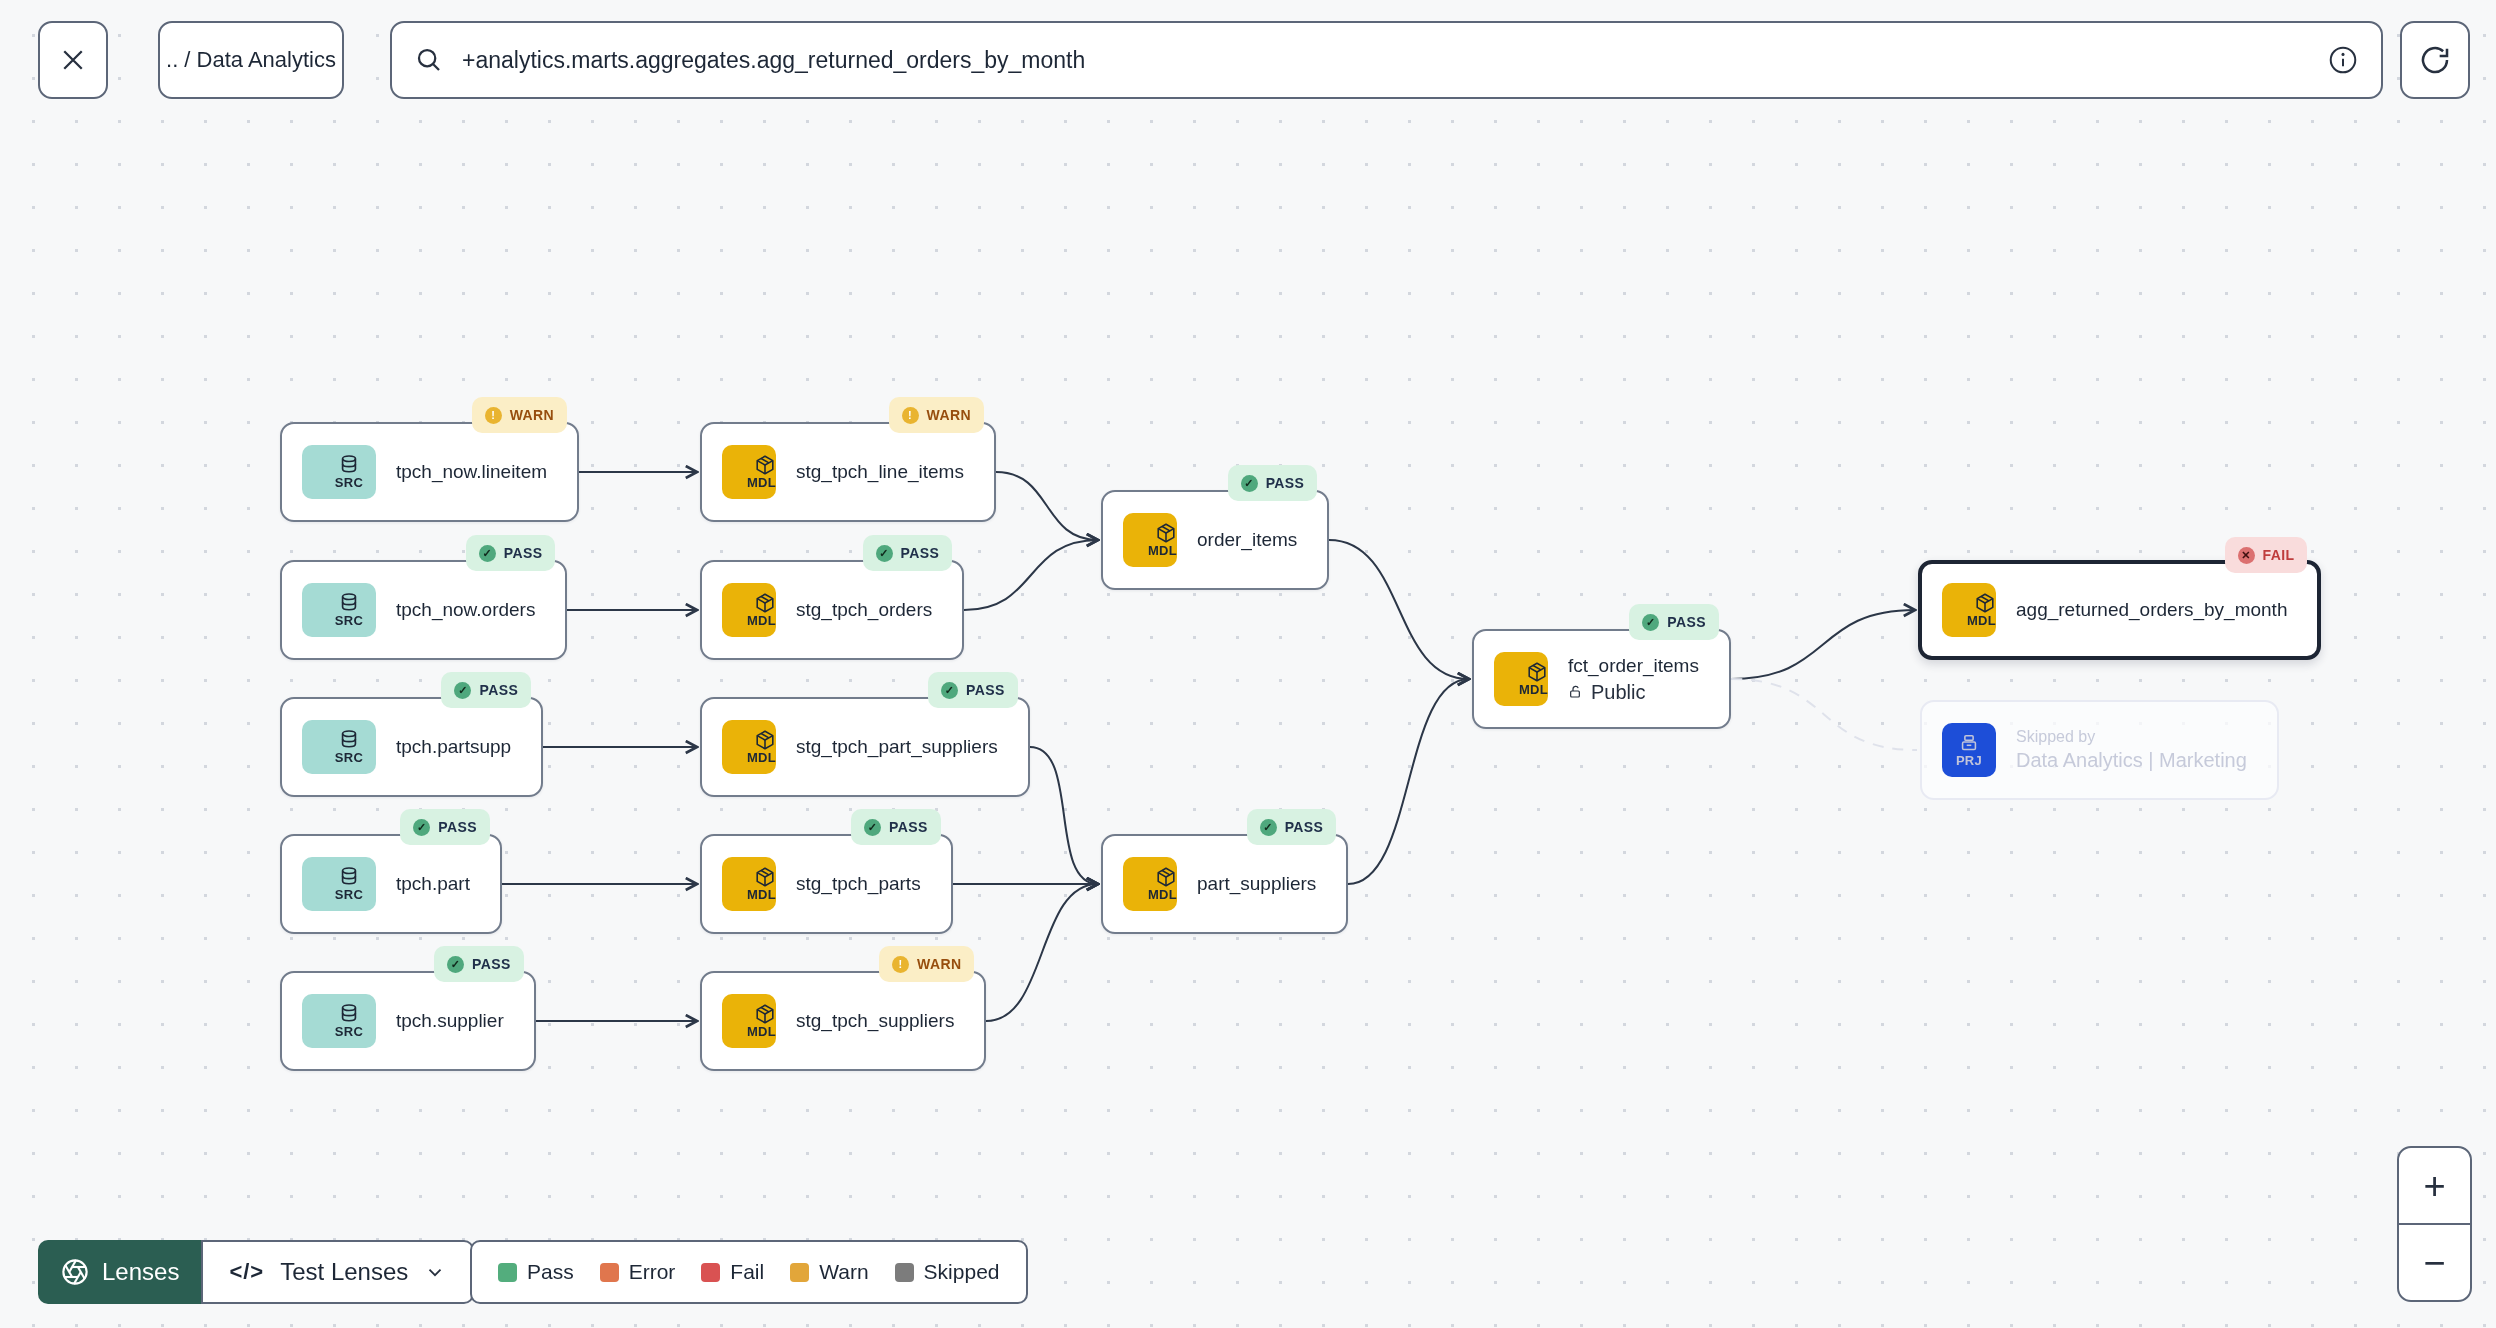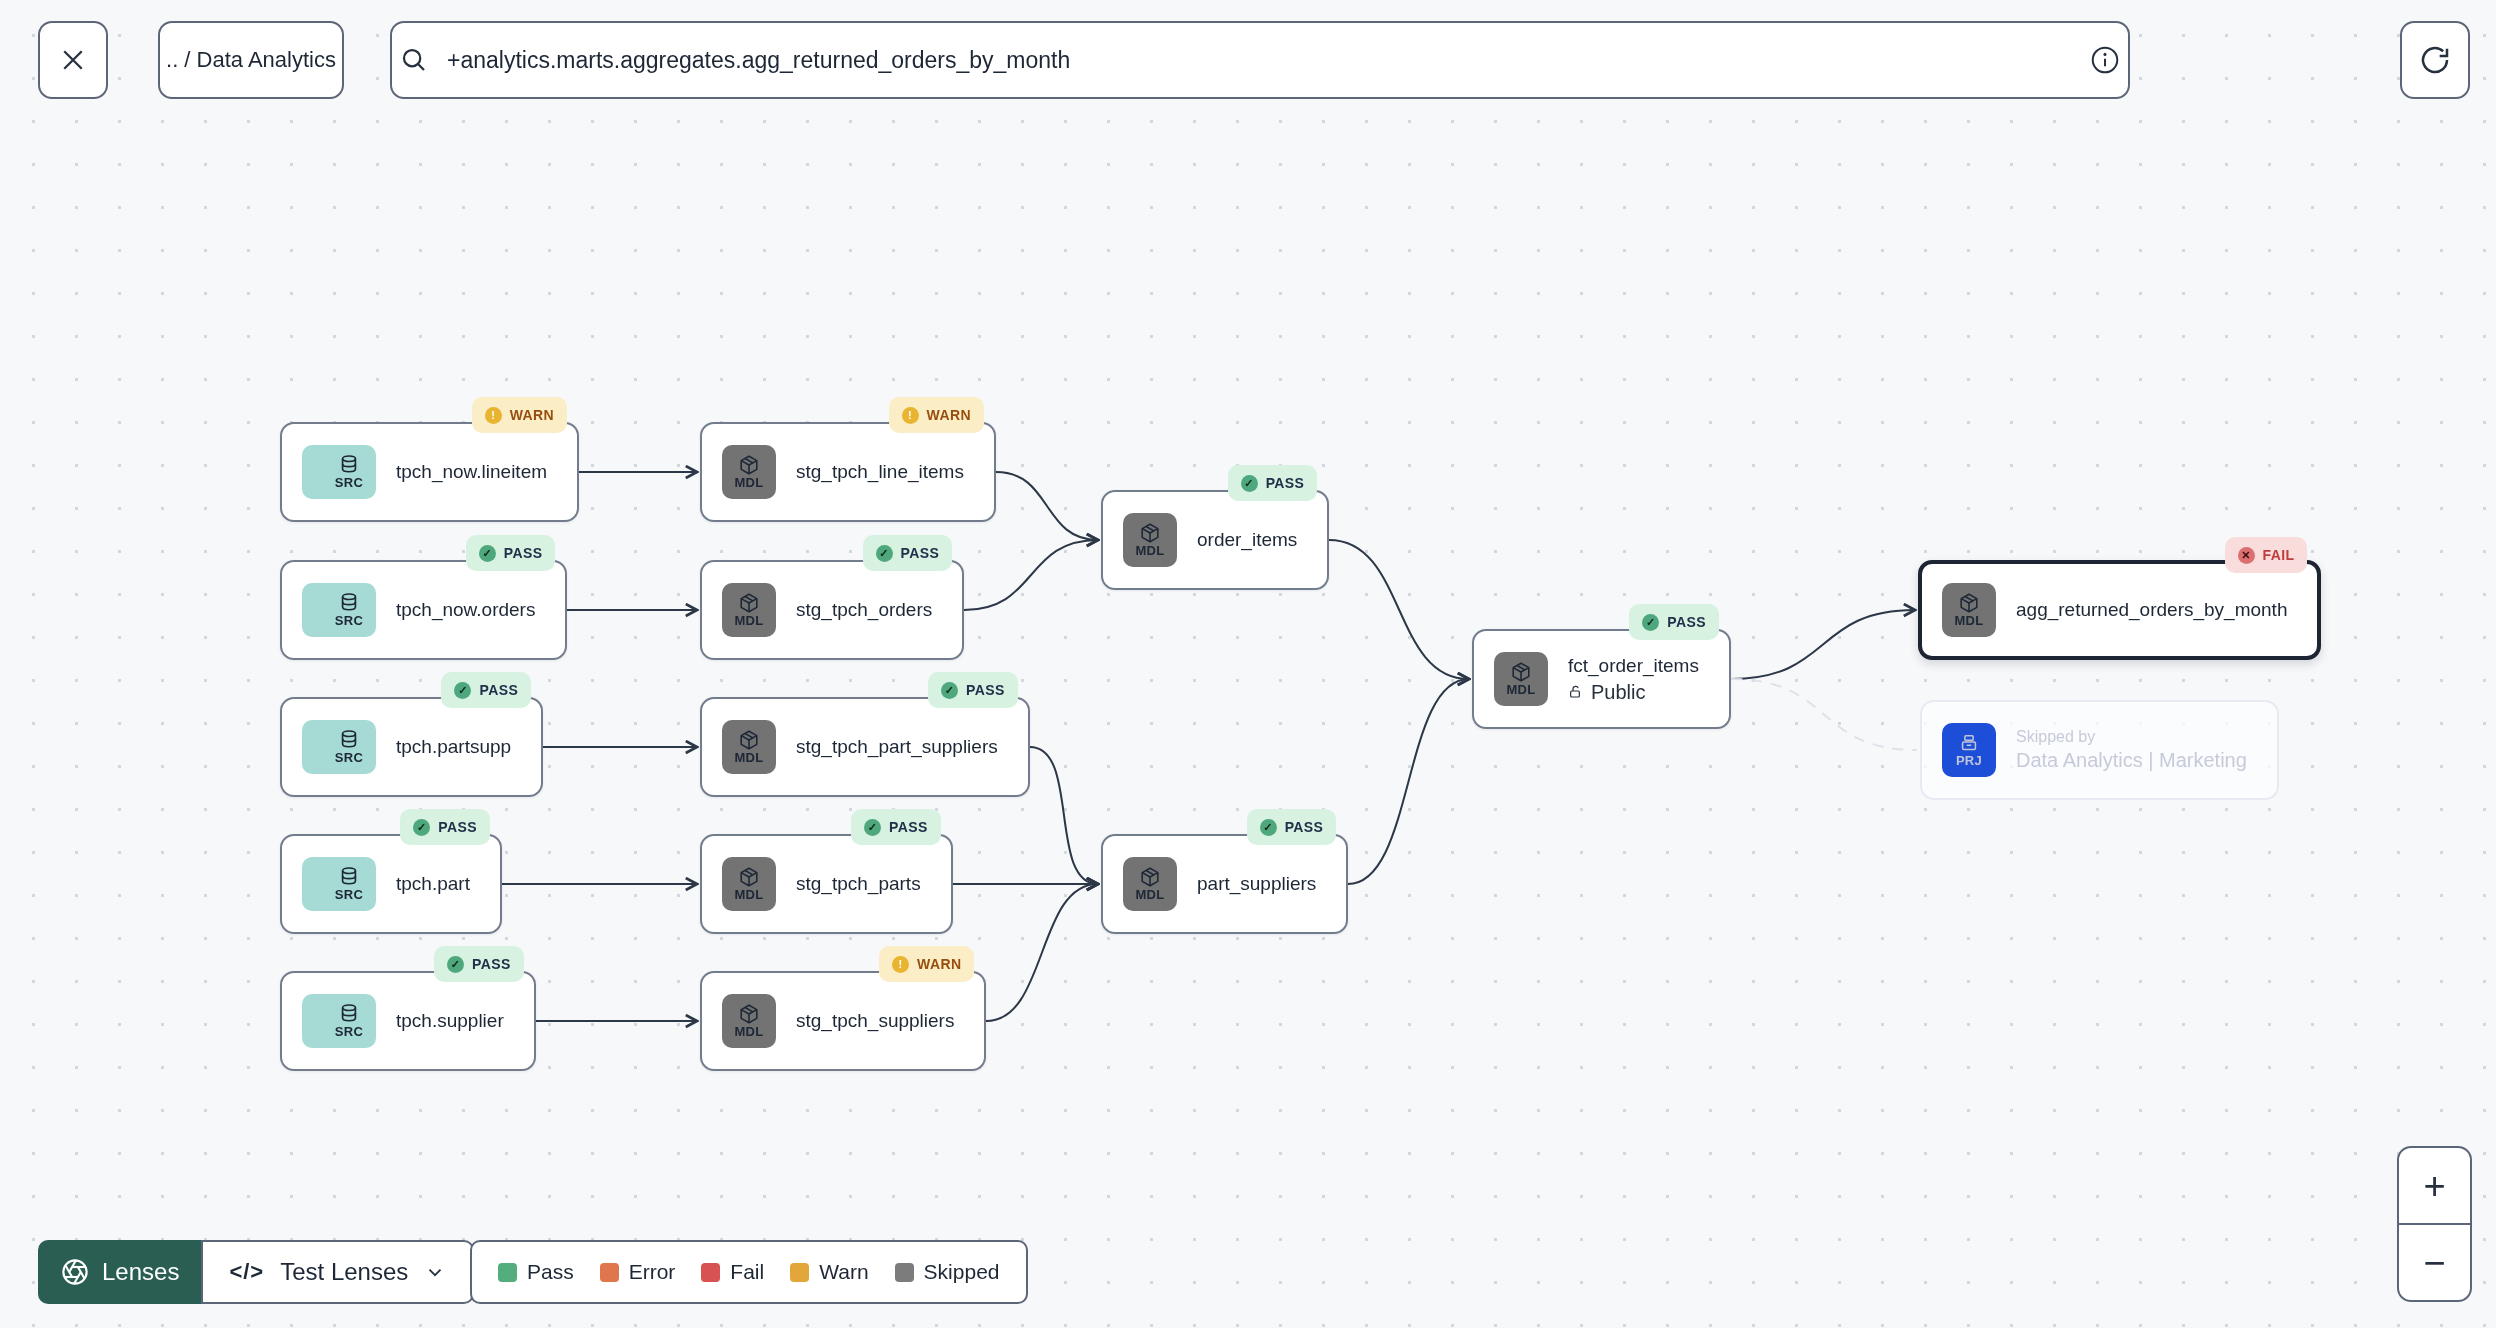--- a/index.html
+++ b/index.html
@@ -14,21 +14,21 @@
 
   
   .tb-card {
     position:absolute; top:21px; height:78px; box-sizing:border-box;
     background:#fff; border:2px solid #5c6678; border-radius:14px;
     display:flex; align-items:center; justify-content:center;
   }
   .tb-card svg { stroke:#27303f; fill:none; }
   .close-btn { left:38px; width:70px; cursor:pointer; }
   .breadcrumb-btn { left:158px; width:186px; font-size:22px; cursor:pointer; }
-  .search-bar { left:390px; width:1740px; justify-content:flex-start; padding:0 7px; gap:16px; }
+  .search-bar { left:390px; width:1993px; justify-content:flex-start; padding:0 22px; gap:16px; }
   .search-bar input {
     flex:1; border:none; outline:none; font-family:inherit; font-size:23px; color:#1d2736; background:transparent;
   }
   .refresh-btn { left:2400px; width:70px; cursor:pointer; }
 
   
   #graph-canvas { position:absolute; inset:0; }
   #edges-svg { position:absolute; inset:0; pointer-events:none; }
   .edge { fill:none; stroke:#2c3748; stroke-width:2; }
   .ghost-edge { fill:none; stroke:#dfe2eb; stroke-width:2; stroke-dasharray:11 9; }
@@ -40,21 +40,21 @@
     box-shadow:0 1px 3px rgba(30,40,60,.08); cursor:pointer;
   }
   .node.selected { border:4px solid #1d2534; box-shadow:0 4px 10px rgba(30,40,60,.16); }
   .node.ghost { background:rgba(252,252,254,.78); border:2px solid #e8eaf3; box-shadow:none; }
 
   .icon-box { width:54px; height:54px; border-radius:10px; flex:none;
     display:flex; flex-direction:column; align-items:center; justify-content:center; }
   .icon-box svg { width:22px; height:22px; stroke:#1d2736; fill:none; }
   .icon-box .kind { font-size:13px; font-weight:600; letter-spacing:.3px; color:#1d2736; line-height:1.1; }
   .icon-box.src { background:#a5dbd4;padding-left:20px; }
-  .icon-box.mdl { background:#737373; }
+  .icon-box.mdl { background:#eab308;align-items:flex-end; }
   .icon-box.prj { background:#1d4ed8; }
   .node.ghost .icon-box svg { stroke:#c2c5da; }
   .node.ghost .icon-box .kind { color:#c2c5da; }
 
   .node-text { display:flex; flex-direction:column; justify-content:center; }
   .title { font-size:19px; font-weight:500; white-space:nowrap; color:#1d2736; }
   .overline { font-size:16px; color:#c6cada; margin-bottom:3px; }
   .node.ghost .title { color:#c6cada; font-weight:400; font-size:20px; }
   .sub { display:flex; align-items:center; gap:7px; font-size:20px; color:#27303f; margin-top:4px; }
   .sub svg { width:16px; height:16px; stroke:#27303f; fill:none; }

